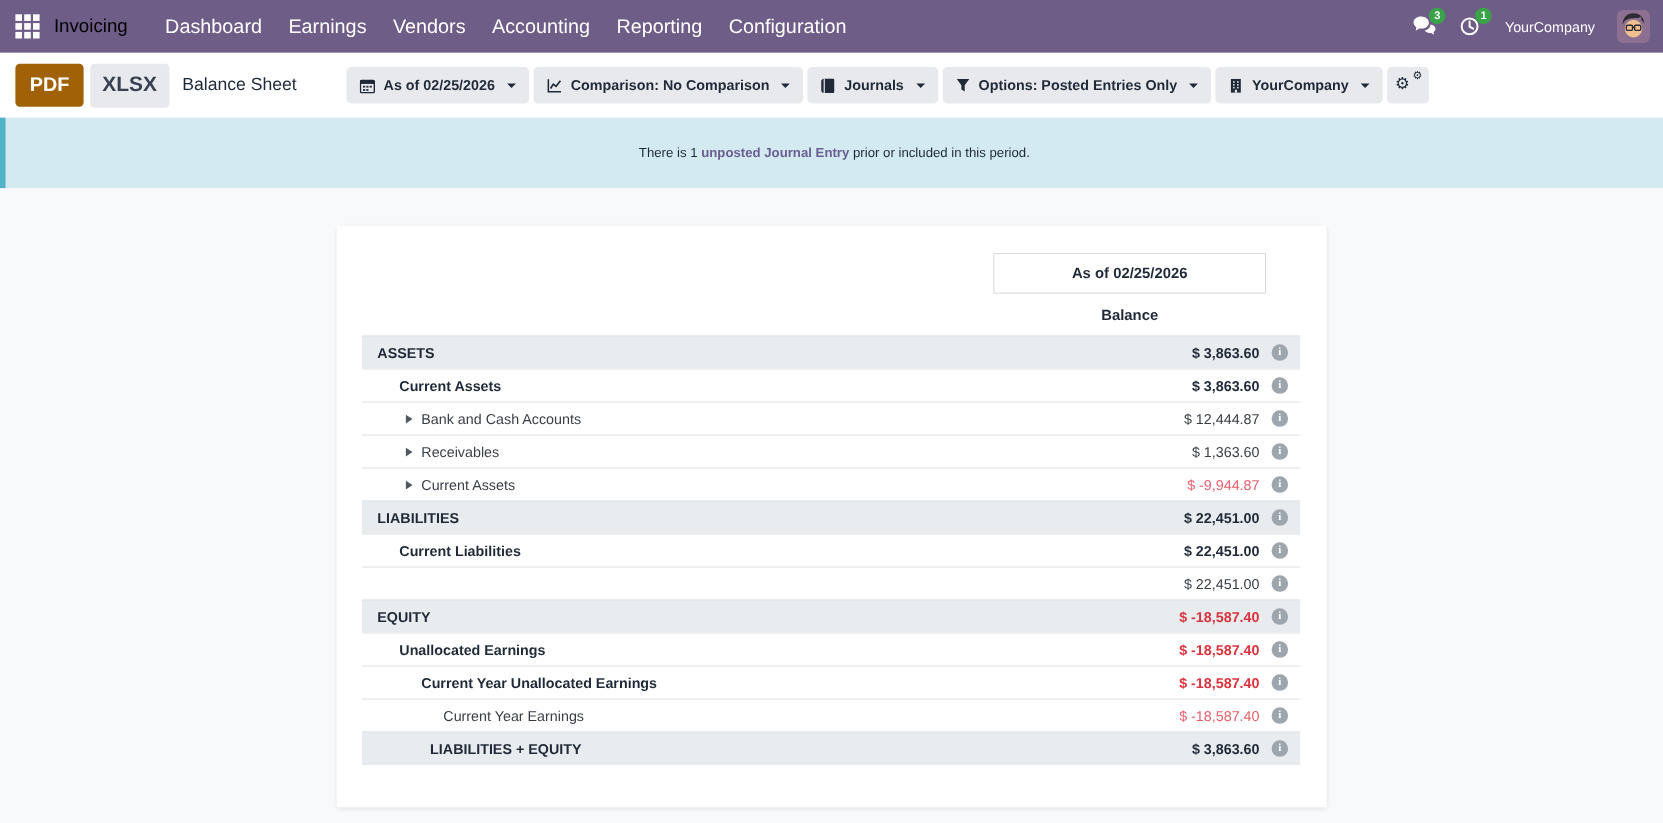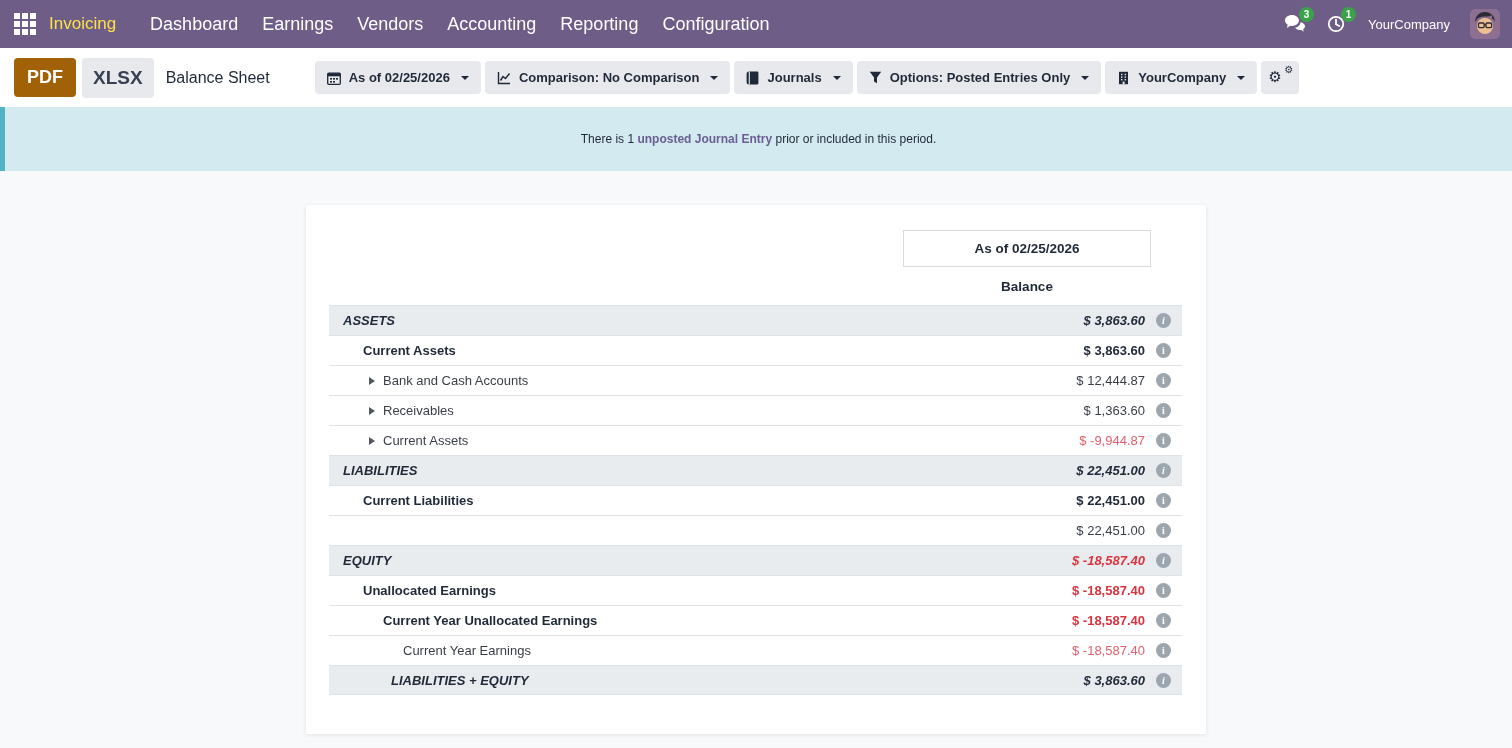--- a/index.html
+++ b/index.html
@@ -10,21 +10,21 @@
     color:#374151;
     overflow:hidden;
   }
   
   .navbar {
     height:48px; background:#6e5d87; display:flex; align-items:center;
     padding:0 12px 0 14px; color:#fff;
   }
   .apps-icon { display:grid; grid-template-columns:repeat(3,6px); grid-gap:2px; margin-right:13px; cursor:pointer; }
   .apps-icon i { width:6px; height:6px; background:#fff; display:block; }
-  .app-name { font-size:17px; color:#fde047; text-decoration:none; margin-right:22px; }
+  .app-name { font-size:17px; color:#000000; text-decoration:none; margin-right:22px; }
   .nav-links { display:flex; height:48px; }
   .nav-link { color:#fff; font-size:18px; line-height:48px; padding:0 12px; text-decoration:none; }
   .nav-right { margin-left:auto; display:flex; align-items:center; gap:20px; }
   .sys-icon { position:relative; width:22px; height:20px; cursor:pointer; }
   .badge {
     position:absolute; top:-7px; right:-8px; min-width:15px; height:15px;
     background:#3aa34a; border-radius:8px; color:#fff; font-size:10px; font-weight:700;
     display:flex; align-items:center; justify-content:center; padding:0 3px;
   }
   .navbar-company { font-size:13px; color:#fff; cursor:pointer; }
@@ -70,21 +70,21 @@
   }
   .balance-row { display:flex; justify-content:flex-end; padding-right:55px; margin-top:12px; }
   .balance-label { width:248px; text-align:center; font-size:13.5px; font-weight:700; color:#1f2937; }
 
   .report-table { margin:11px 24px 0 23px; }
   .report-row {
     display:flex; align-items:center; height:30px; border-top:1px solid #dfe3e7;
     font-size:13px; color:#3a3f47; cursor:pointer;
   }
   .report-row:last-child { border-bottom:1px solid #dfe3e7;padding-left:48px; }
-  .report-row.section { background:#e9ecef;font-style:italic; }
+  .report-row.section { background:#e9ecef; }
   .report-row.bold { font-weight:700; color:#1f2937; }
   .cell-name { flex:1; display:flex; align-items:center; }
   .level-0 .cell-name { padding-left:14px; }
   .level-1 .cell-name { padding-left:34px; }
   .level-2 .cell-name { padding-left:54px; }
   .level-3 .cell-name { padding-left:74px; }
   .caret-right {
     width:0; height:0; border-left:6px solid #52575e; border-top:4px solid transparent;
     border-bottom:4px solid transparent; margin-left:-14px; margin-right:8px; flex:0 0 auto;
   }

